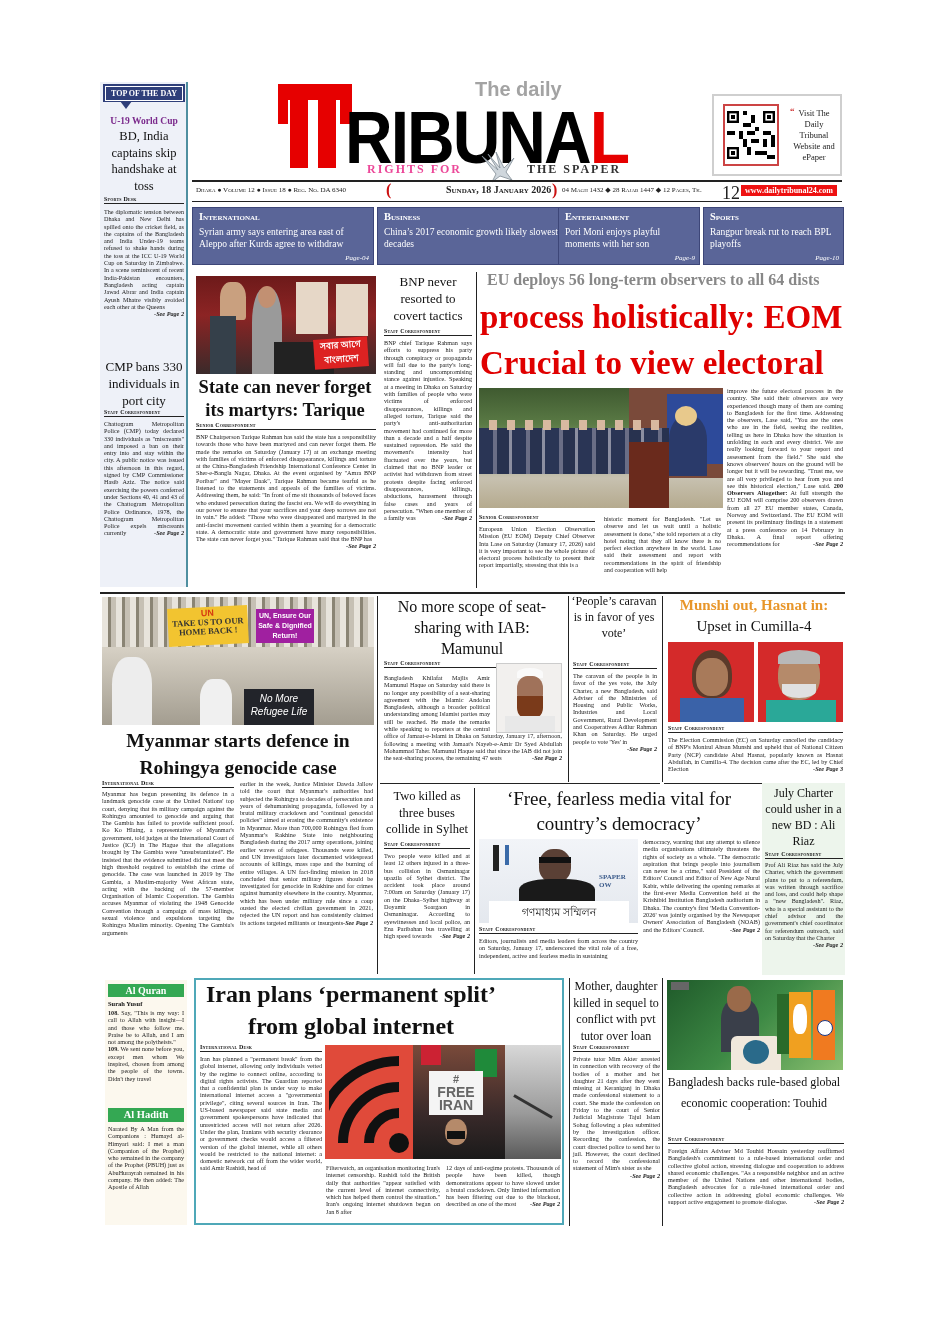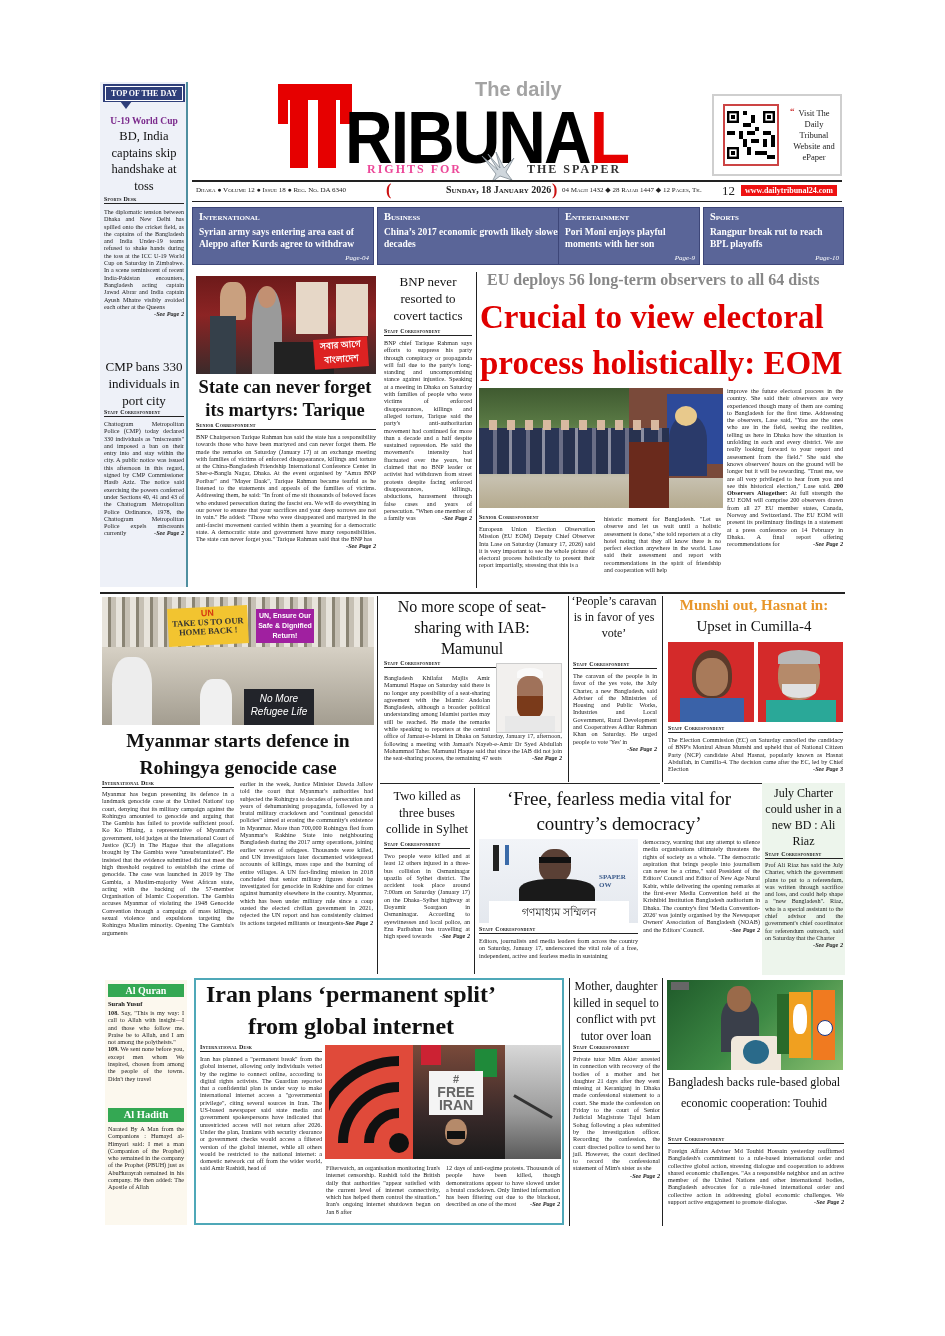--- a/index.html
+++ b/index.html
@@ -29,27 +29,27 @@
 
   .qr-box { left: 712px; top: 94px; width: 130px; height: 82px; border: 2px solid #cfcfcf; background: #fff; }
   .qr { left: 723px; top: 104px; width: 56px; height: 62px; border: 2px solid #c44; background: #fff; padding: 2px; }
   .qr-text { left: 790px; top: 108px; width: 48px; font-size: 8.5px; line-height: 11px; text-align: center; color: #222; }
 
   .dateline { left: 192px; top: 180px; width: 650px; height: 22px; border-top: 2px solid #222; border-bottom: 1.5px solid #222; }
   .dl-left { left: 196px; top: 186px; font-size: 7px; font-variant: small-caps; color: #222; }
   .dl-center { left: 446px; top: 184px; font-size: 10px; font-weight: bold; font-variant: small-caps; color: #222; }
   .paren { top: 181px; font-size: 16px; color: #cc1111; font-weight: bold; }
   .dl-right { left: 562px; top: 186px; font-size: 7px; font-variant: small-caps; color: #222; }
-  .dl-price { left: 722px; top: 183px; font-size: 13px; color: #222; }
+  .dl-price { left: 722px; top: 183px; font-size: 18px; color: #222; }
   .dl-url { left: 741px; top: 185px; background: #e11; color: #fff; font-size: 8px; font-weight: bold; padding: 1px 4px; }
 
   
   .sec { top: 207px; height: 58px; background: #5a6598; color: #fff; padding: 3px 6px; border: 1px solid #3d4678; }
   .sec .sec-name { font-variant: small-caps; font-weight: bold; font-size: 10.5px; margin-bottom: 4px; }
-  .sec .sec-head { font-weight: bold; font-size: 9.5px; line-height: 12px; }
+  .sec .sec-head { font-weight: normal; font-size: 9.5px; line-height: 12px; }
   .sec .sec-page { position: absolute; right: 4px; bottom: 2px; font-style: italic; font-size: 7px; }
 
   .headline-gray { left: 487px; top: 271px; font-size: 16px; font-weight: bold; color: #888; white-space: nowrap; }
   .headline-red { left: 480px; top: 294px; width: 362px; font-size: 33px; line-height: 46px; font-weight: bold; color: #e00000; white-space: nowrap; }
 
   .col-head-lg { font-weight: bold; color: #111; text-align: center; }
   .col-head { color: #111; text-align: center; }
 
   .islam-box { left: 105px; top: 980px; width: 82px; height: 245px; background: #fcf8ee; }
   .green-tag { background: #34a853; color: #fff; font-weight: bold; text-align: center; font-size: 10px; line-height: 13px; }
@@ -182,22 +182,22 @@
 
 <div class="abs col-head" style="left:384px; top:273px; width:88px; font-size:13px; line-height:17px;">BNP never resorted to covert tactics</div>
 <div class="abs" style="left:384px; top:328px; width:88px;">
   <div class="byline" style="font-size:6px;">Staff Correspondent</div>
   <div class="body-text" style="margin-top:3px;"><span>BNP chief Tarique Rahman says efforts to suppress his party through conspiracy or propaganda will fail due to the party's long-standing and uncompromising stance against injustice. Speaking at a meeting in Dhaka on Saturday with families of people who were victims of enforced disappearances, killings and alleged torture, Tarique said the party's anti-authoritarian movement had continued for more than a decade and a half despite sustained repression. He said the movement's intensity had fluctuated over the years, but claimed that no BNP leader or activist had withdrawn from street protests despite facing enforced disappearances, killings, abductions, harassment through false cases and years of persecution. "When one member of a family was</span> <span class="see">-See Page 2</span></div>
 </div>
 <div class="vline" style="left:476px; top:272px; height:316px;"></div>
 
 <div class="abs headline-gray">EU deploys 56 long-term observers to all 64 dists</div>
 <div class="abs headline-red">
+  <div>process holistically: EOM</div>
   <div>Crucial to view electoral</div>
-  <div>process holistically: EOM</div>
 </div>
 <div class="photo" style="left:479px; top:388px; width:244px; height:120px; background:linear-gradient(180deg,#3f5a30 0%,#5a7a45 30%,#c7c1b0 75%,#b5aa8e 100%);">
   <div class="abs" style="left:150px; top:0px; width:94px; height:90px; background:#7a4a3a;"></div>
   <div class="abs" style="left:188px; top:6px; width:56px; height:70px; background:#2d4a9a;"></div>
   <div class="abs" style="left:0px; top:40px; width:190px; height:46px; background:repeating-linear-gradient(90deg,#2a3555 0 14px,#6a6e86 14px 18px,#28324f 18px 30px,#8c8fa1 30px 33px);"></div>
   <div class="abs" style="left:10px; top:32px; width:180px; height:10px; background:repeating-linear-gradient(90deg,#d8b9a0 0 8px,transparent 8px 18px);"></div>
   <div class="abs" style="left:150px; top:54px; width:40px; height:66px; background:#6a2a1c;"></div>
   <div class="abs" style="left:190px; top:28px; width:38px; height:60px; background:#2a3a6a; border-radius:40% 40% 0 0;"></div>
   <div class="abs" style="left:196px; top:18px; width:22px; height:20px; background:#e8c98c; border-radius:50%;"></div>
 </div>

